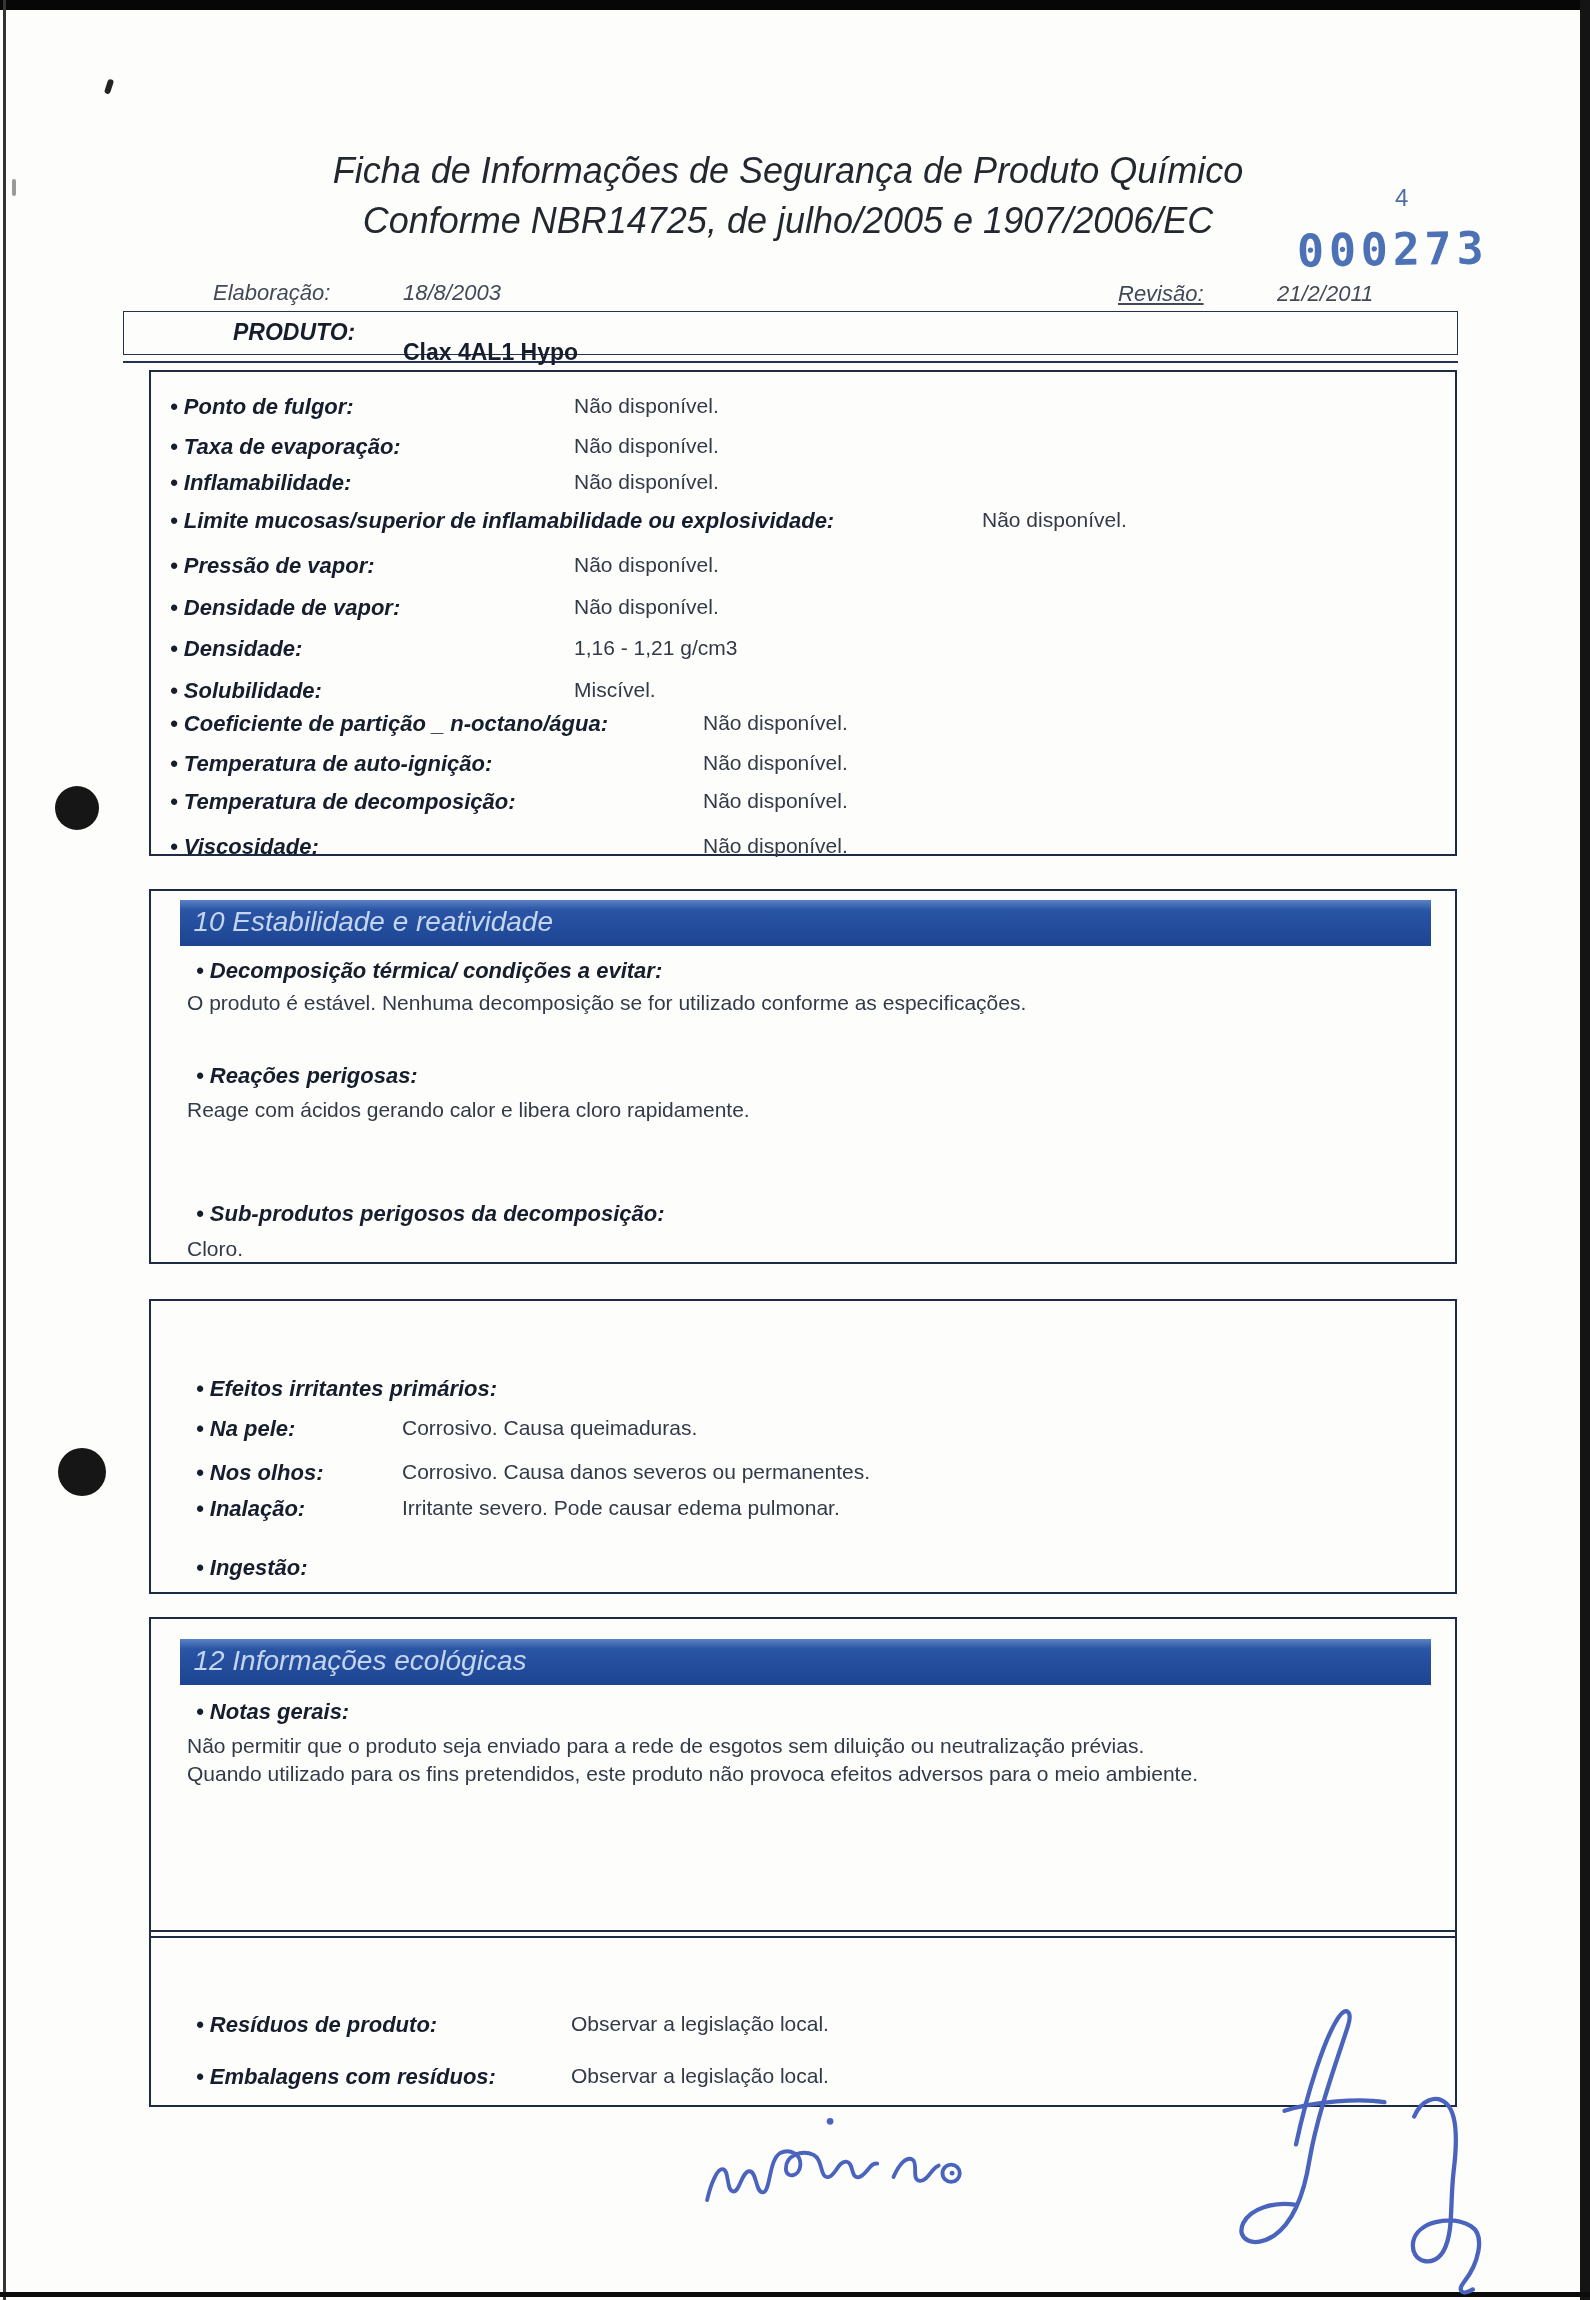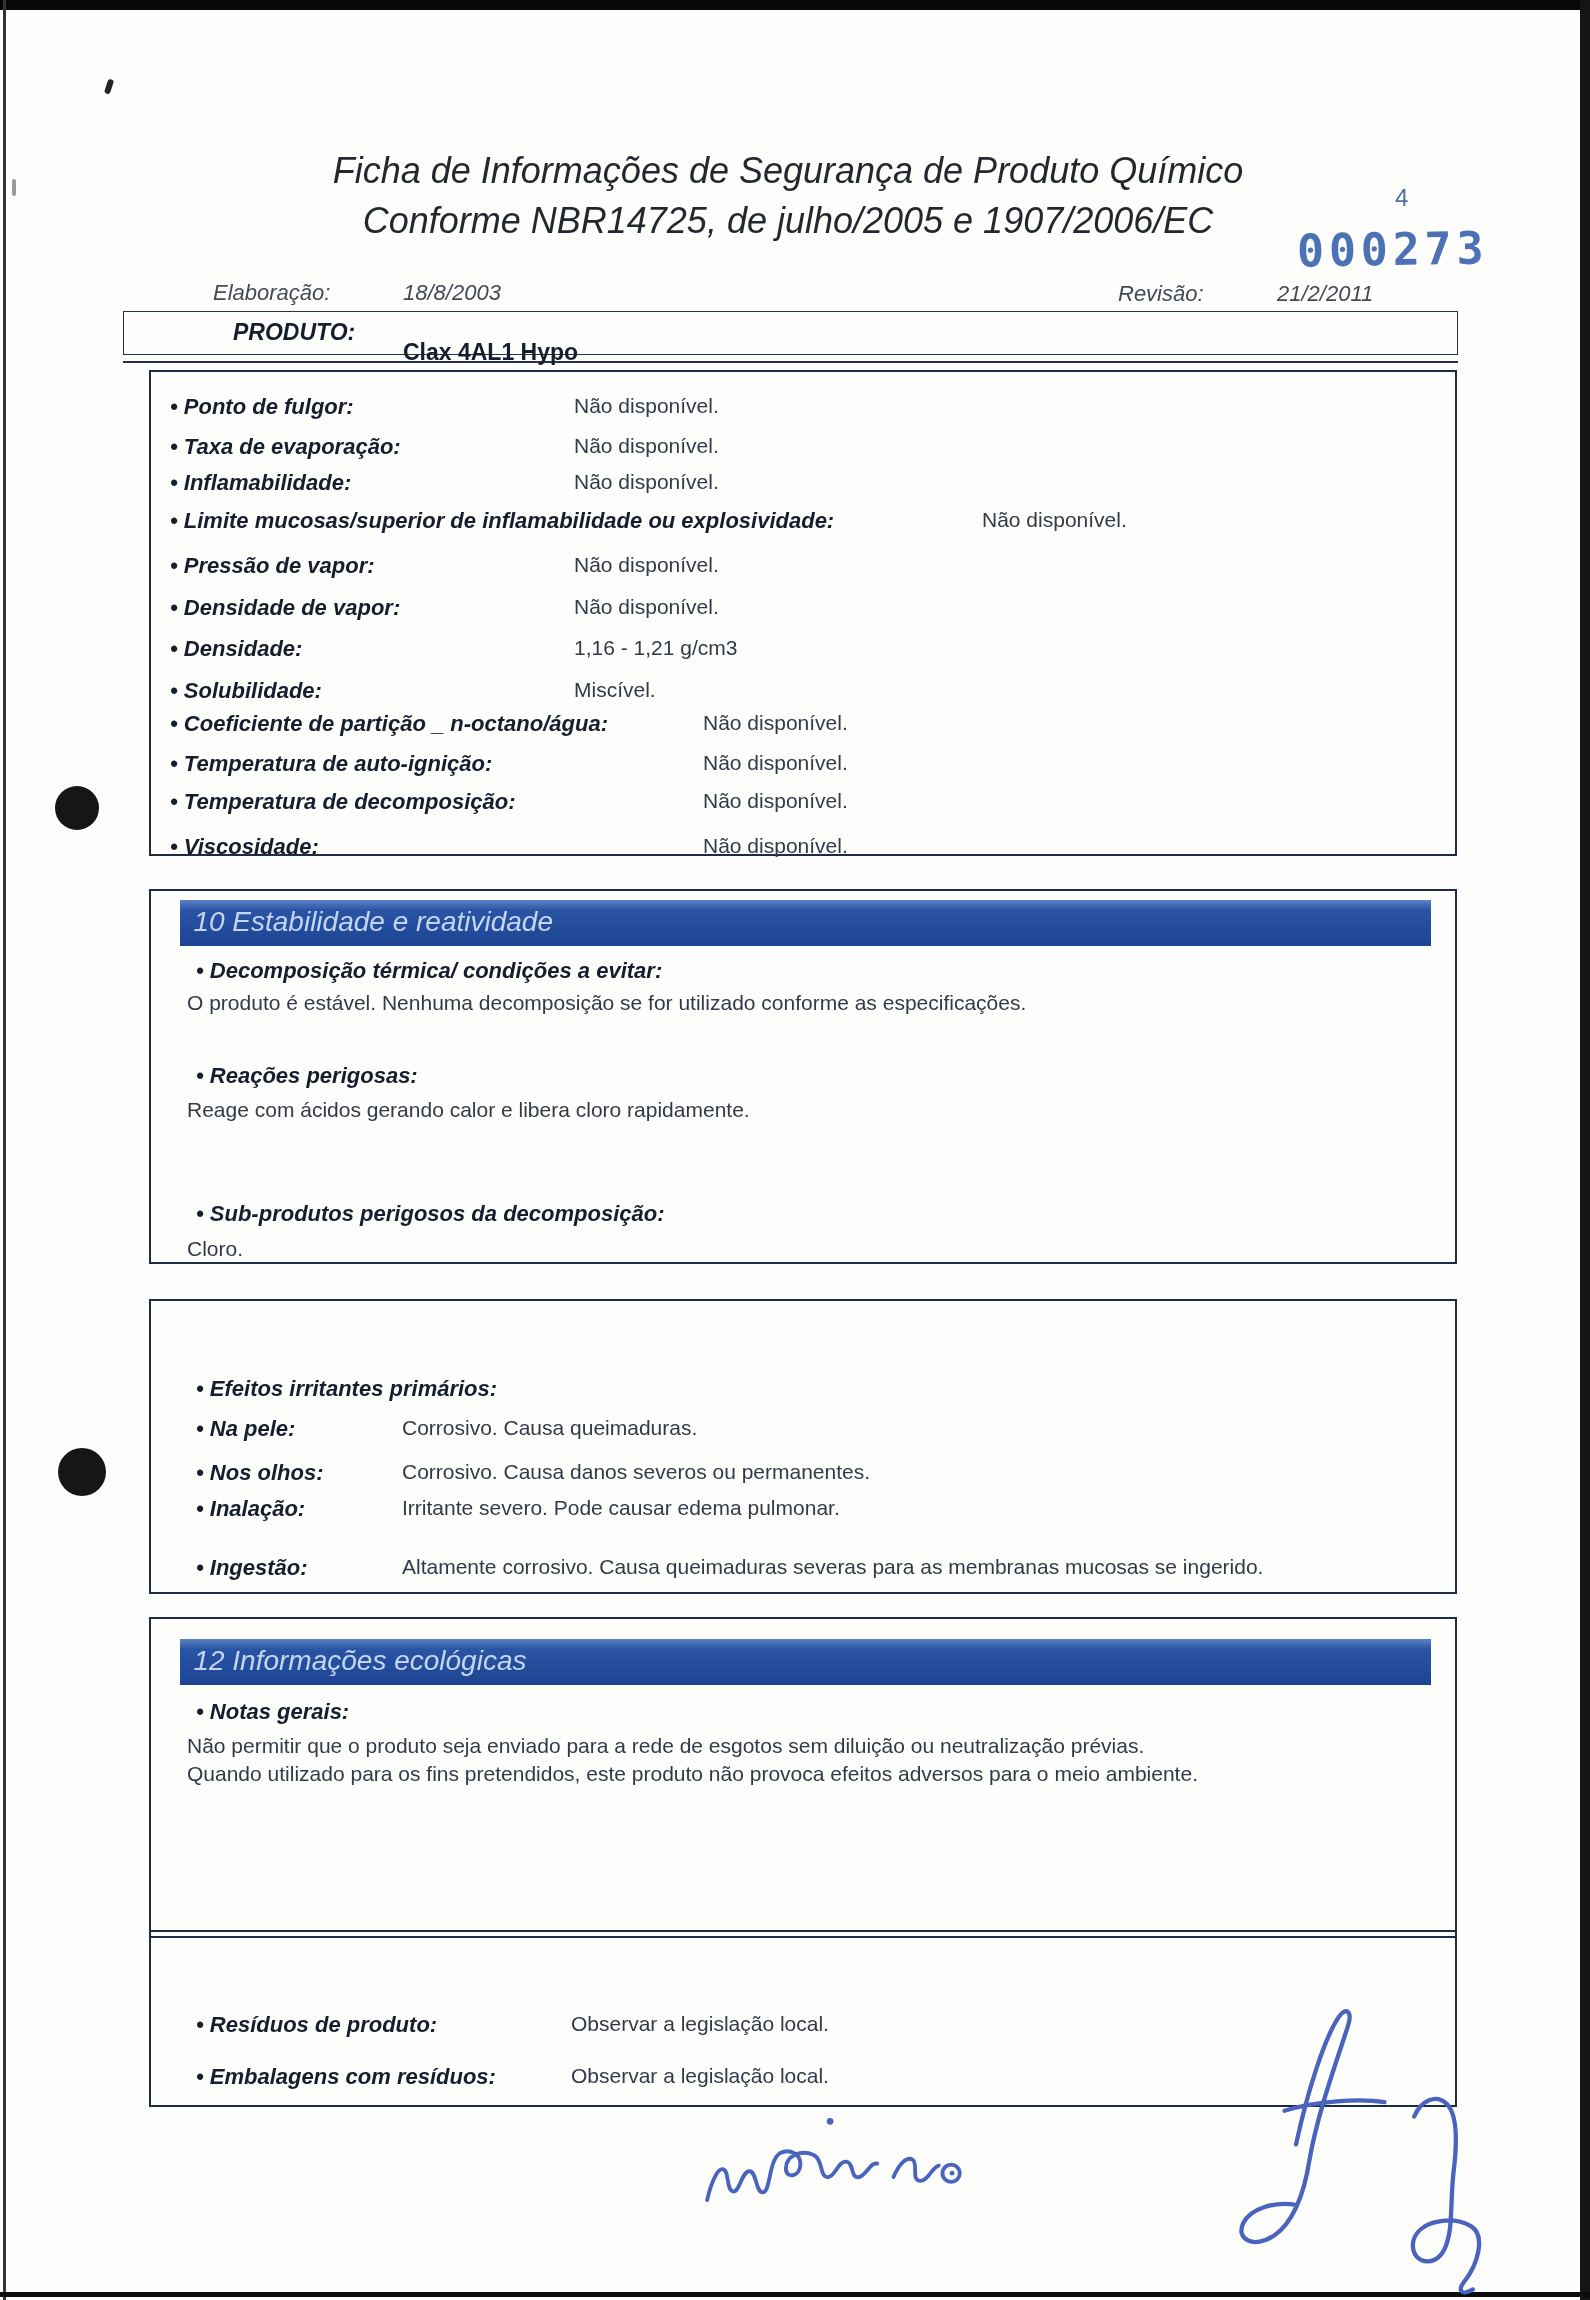--- a/index.html
+++ b/index.html
@@ -56,21 +56,21 @@
 
   <div class="title">
     <div>Ficha de Informações de Segurança de Produto Químico</div>
     <div>Conforme NBR14725, de julho/2005  e  1907/2006/EC</div>
   </div>
   <div class="pagenum">4</div>
   <div class="stamp">000273</div>
 
   <span class="meta" style="left:213px;top:280px;">Elaboração:</span>
   <span class="meta" style="left:403px;top:280px;">18/8/2003</span>
-  <span class="meta" style="left:1118px;top:281px;">Revisão:</span>
+  <span class="meta" style="left:1118px;top:281px;text-decoration:underline;">Revisão:</span>
   <span class="meta" style="left:1277px;top:281px;">21/2/2011</span>
 
   <div class="produto-box"></div>
   <div class="underline2"></div>
   <span class="produto-lbl">PRODUTO:</span>
   <span class="produto-name">Clax 4AL1 Hypo</span>
 
   <div class="box" style="top:370px;height:486px;padding-left:24px;">
     <div class="row" style="top:22px">
         <span class="blbl l20">• Ponto de fulgor:</span>
@@ -141,21 +141,20 @@
     <div class="row" style="top:159px">
         <span class="blbl l47">• Nos olhos:</span>
         <span class="btxt v261">Corrosivo. Causa danos severos ou permanentes.</span>
       </div>
     <div class="row" style="top:195px">
         <span class="blbl l47">• Inalação:</span>
         <span class="btxt v261">Irritante severo. Pode causar edema pulmonar.</span>
       </div>
     <div class="row" style="top:254px">
         <span class="blbl l47">• Ingestão:</span>
-        <span class="btxt v261">Altamente corrosivo. Causa queimaduras severas para as membranas mucosas se ingerido.</span>
       </div>
   </div>
 
   <div class="box" style="top:1617px;height:321px;">
     <div class="banner" style="top:20px;">12 Informações ecológicas</div>
     <span class="blbl l47" style="top:80px;">• Notas gerais:</span>
     <span class="btxt l37" style="top:115px;">Não permitir que o produto seja enviado para a rede de esgotos sem diluição ou neutralização prévias.</span>
     <span class="btxt l37" style="top:143px;">Quando utilizado para os fins pretendidos, este produto não provoca efeitos adversos para o meio ambiente.</span>
   </div>
 

